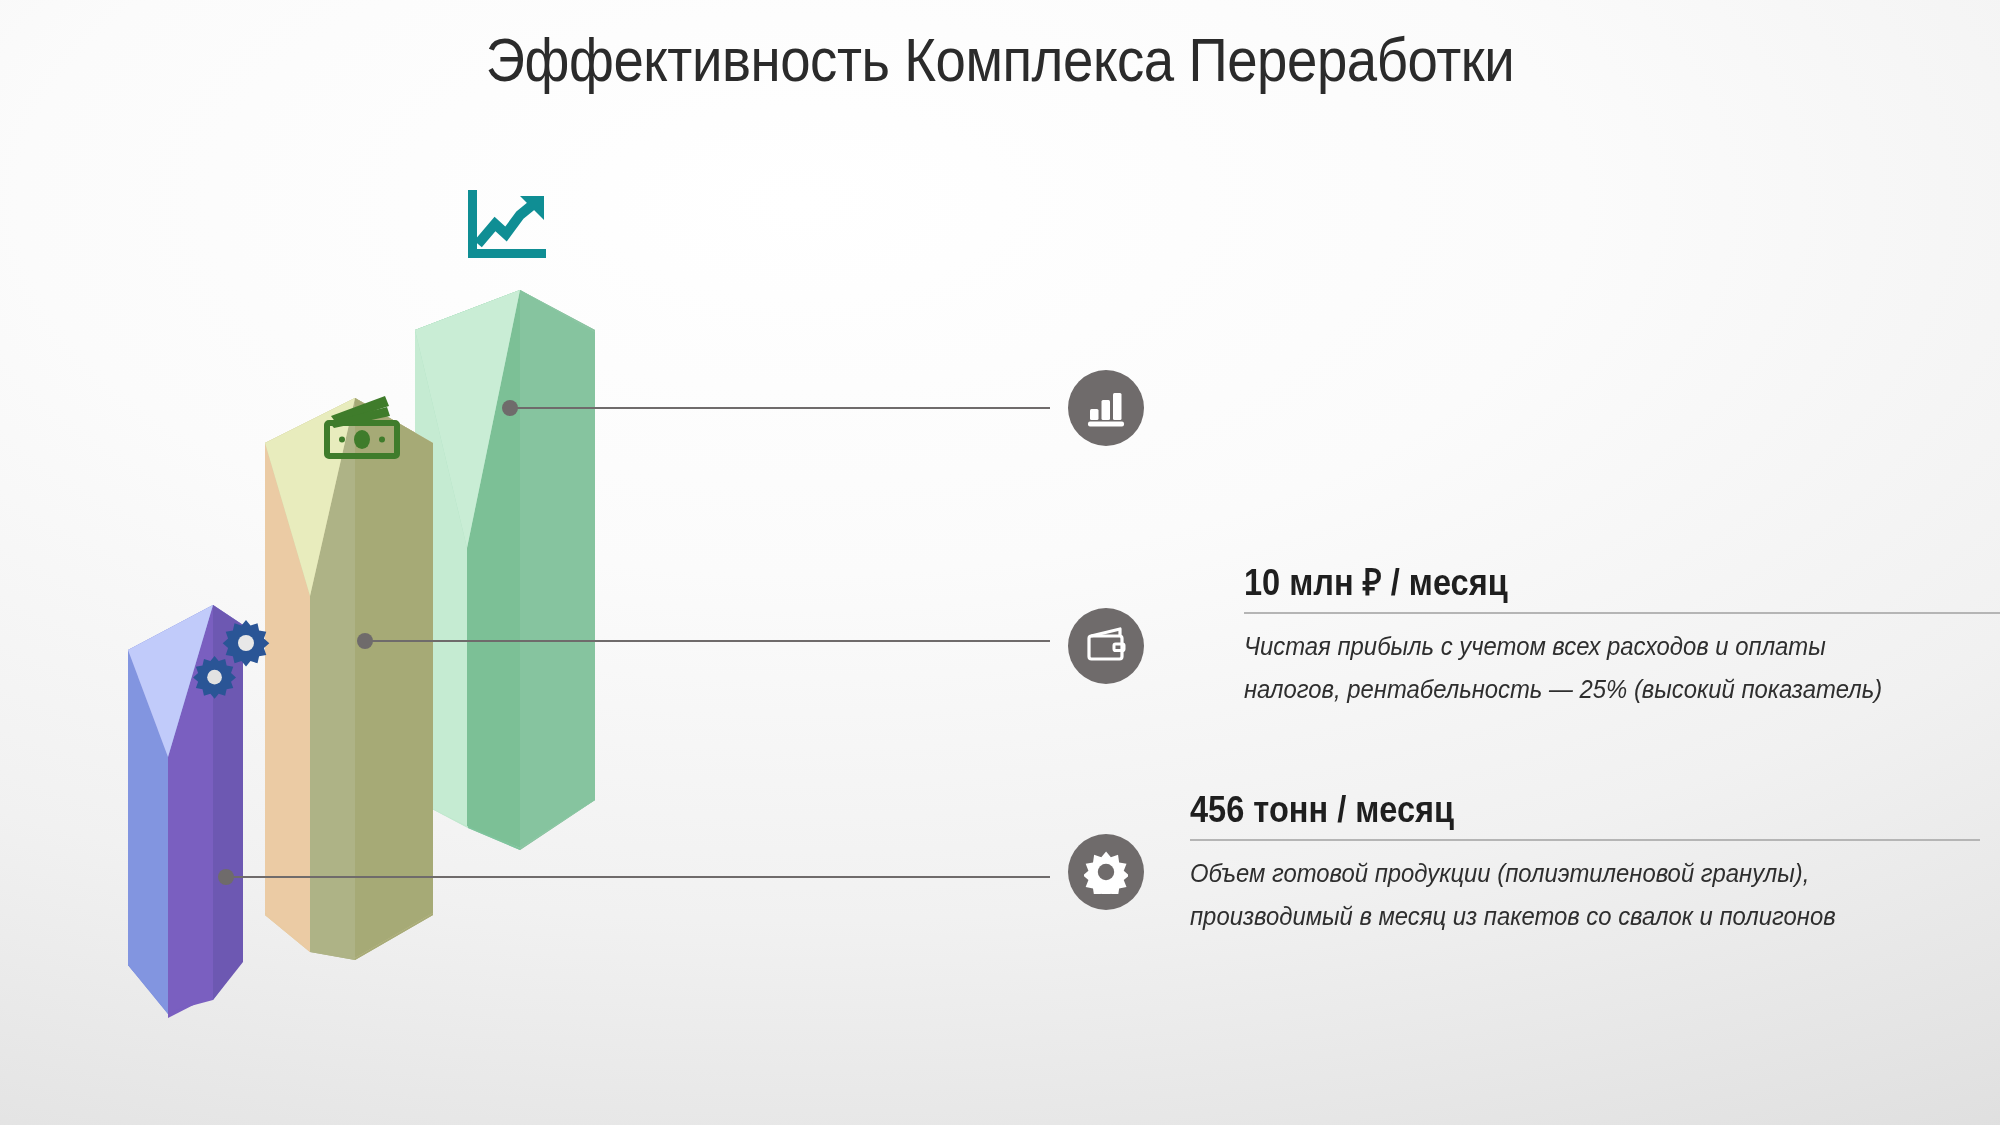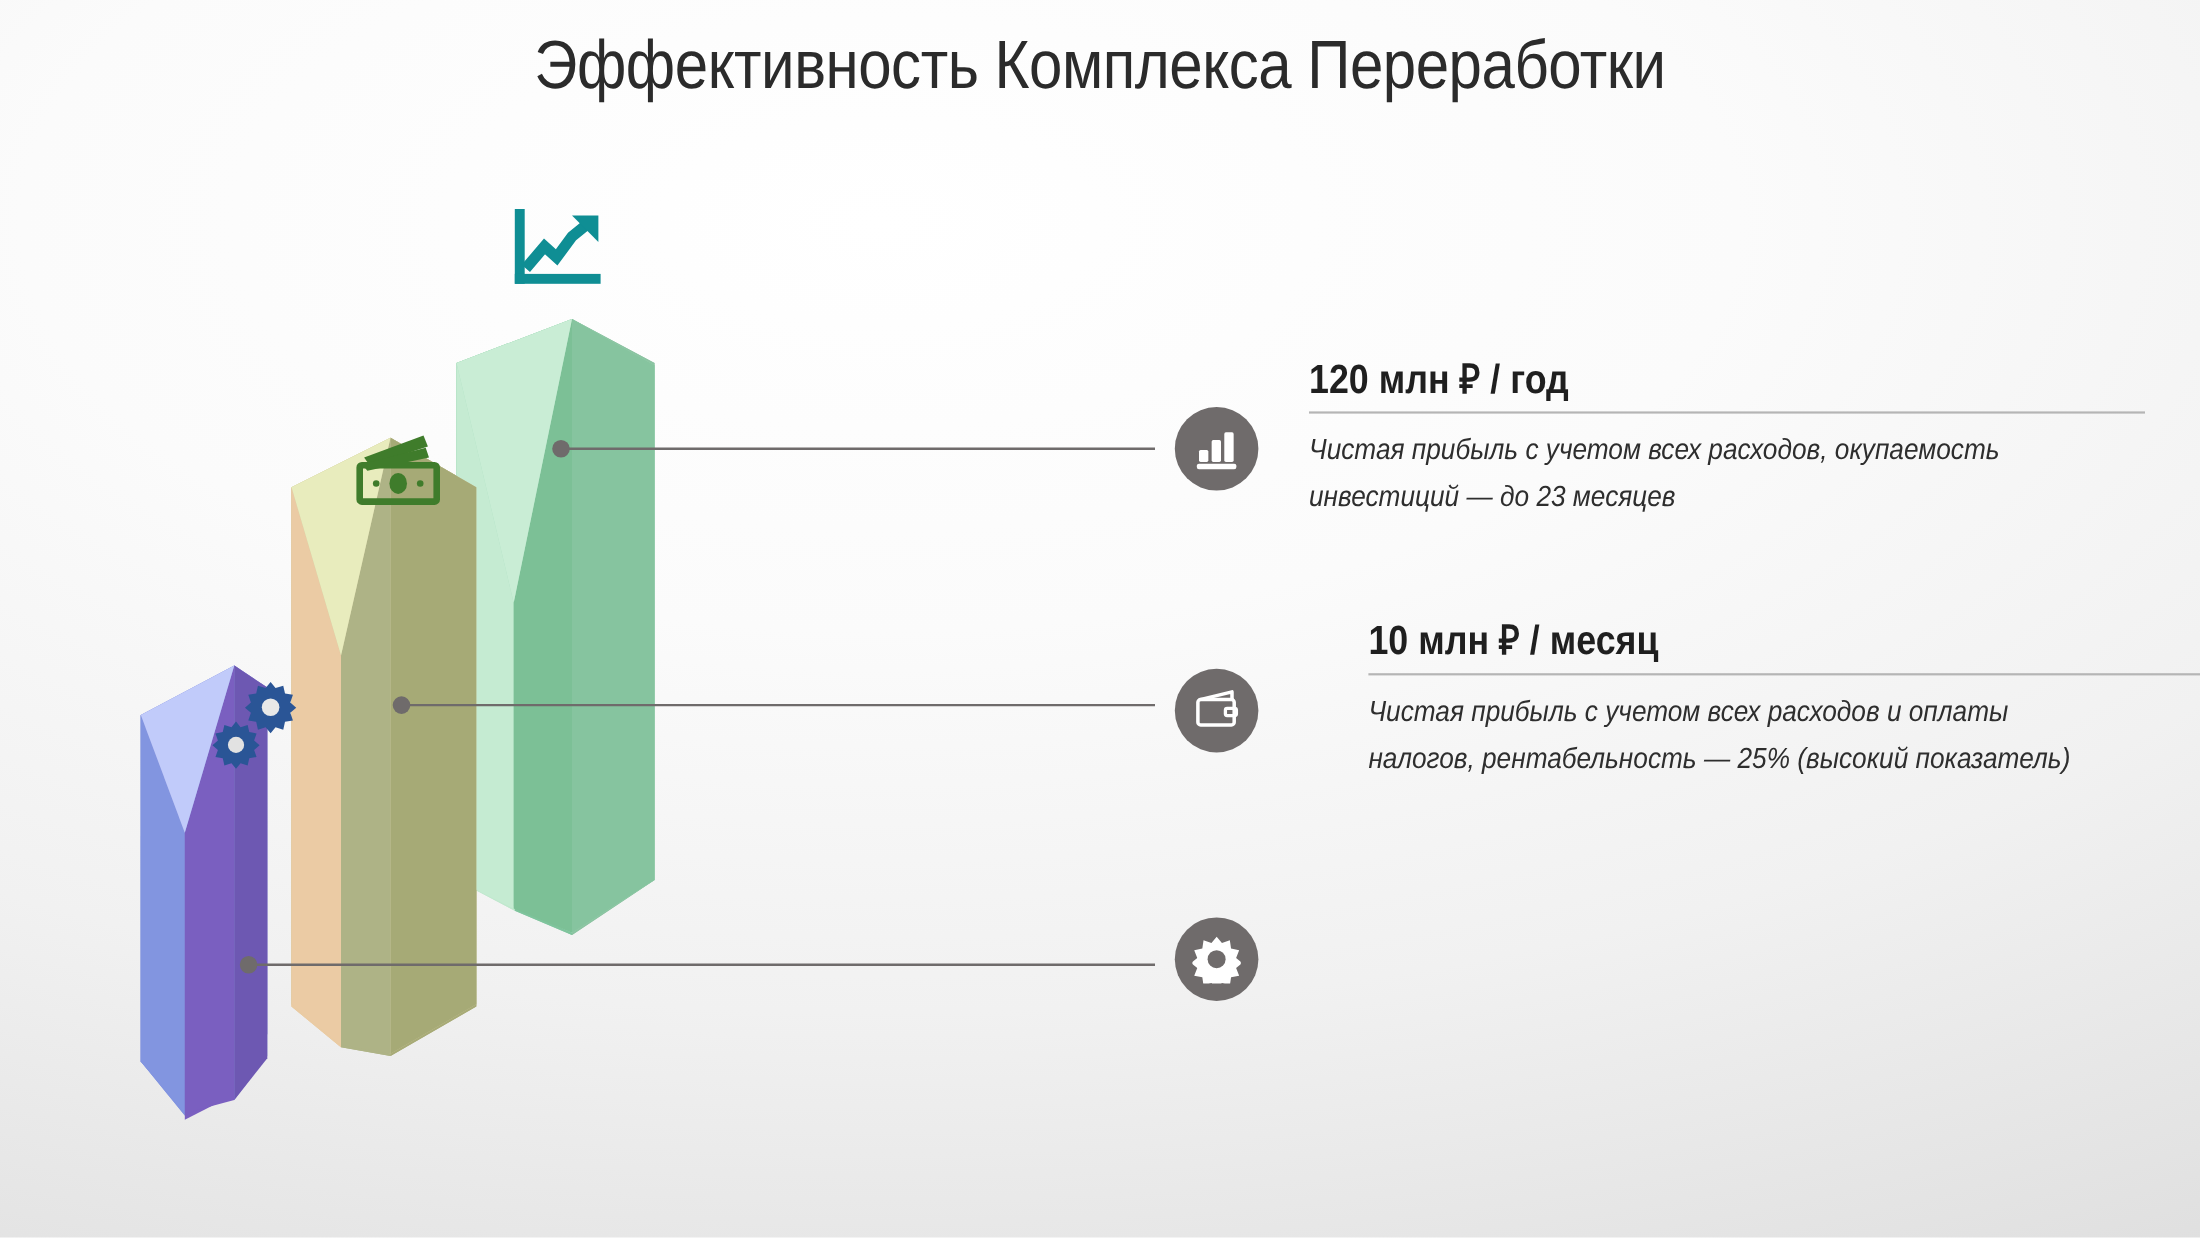--- a/index.html
+++ b/index.html
@@ -237,32 +237,32 @@
     </svg>
   </div>
 
   <div class="icon-circle" style="left:1068px; top:834px;">
     <svg width="44" height="44" viewBox="0 0 44 44">
       <path d="M22,2 l5.2,6.2 7.8,-2.6 1.2,8.2 8.0,1.5 -3.0,7.7 6.0,5.0 -6.0,5.0 3.0,7.7 -8.0,1.5 -1.2,8.2 -7.8,-2.6 -5.2,6.2 -5.2,-6.2 -7.8,2.6 -1.2,-8.2 -8.0,-1.5 3.0,-7.7 -6.0,-5.0 6.0,-5.0 -3.0,-7.7 8.0,-1.5 1.2,-8.2 7.8,2.6 Z" transform="translate(0,-4) scale(0.92) translate(2,4)" fill="#ffffff"></path>
       <circle cx="22" cy="22" r="8.2" fill="#6f6b6b"></circle>
     </svg>
   </div>
 
-  <div class="info-block" style="left:1190px; top:325px; width:760px;">
-    <div class="info-head">120 млн ₽ / год</div>
-    <div class="info-rule"></div>
-    <div class="info-body">
-      <span>Чистая прибыль с учетом всех расходов, окупаемость</span>
-      <span>инвестиций — до 23 месяцев</span>
-    </div>
-  </div>
 
   <div class="info-block" style="left:1244px; top:563px; width:760px;">
     <div class="info-head">10 млн ₽ / месяц</div>
     <div class="info-rule"></div>
     <div class="info-body">
       <span>Чистая прибыль с учетом всех расходов и оплаты</span>
       <span>налогов, рентабельность — 25% (высокий показатель)</span>
     </div>
   </div>
 
+  <div class="info-block" style="left:1190px; top:790px; width:790px;">
+    <div class="info-head">456 тонн / месяц</div>
+    <div class="info-rule"></div>
+    <div class="info-body">
+      <span>Объем готовой продукции (полиэтиленовой гранулы),</span>
+      <span>производимый в месяц из пакетов со свалок и полигонов</span>
+    </div>
+  </div>
 
 </div>
 
 </body></html>

